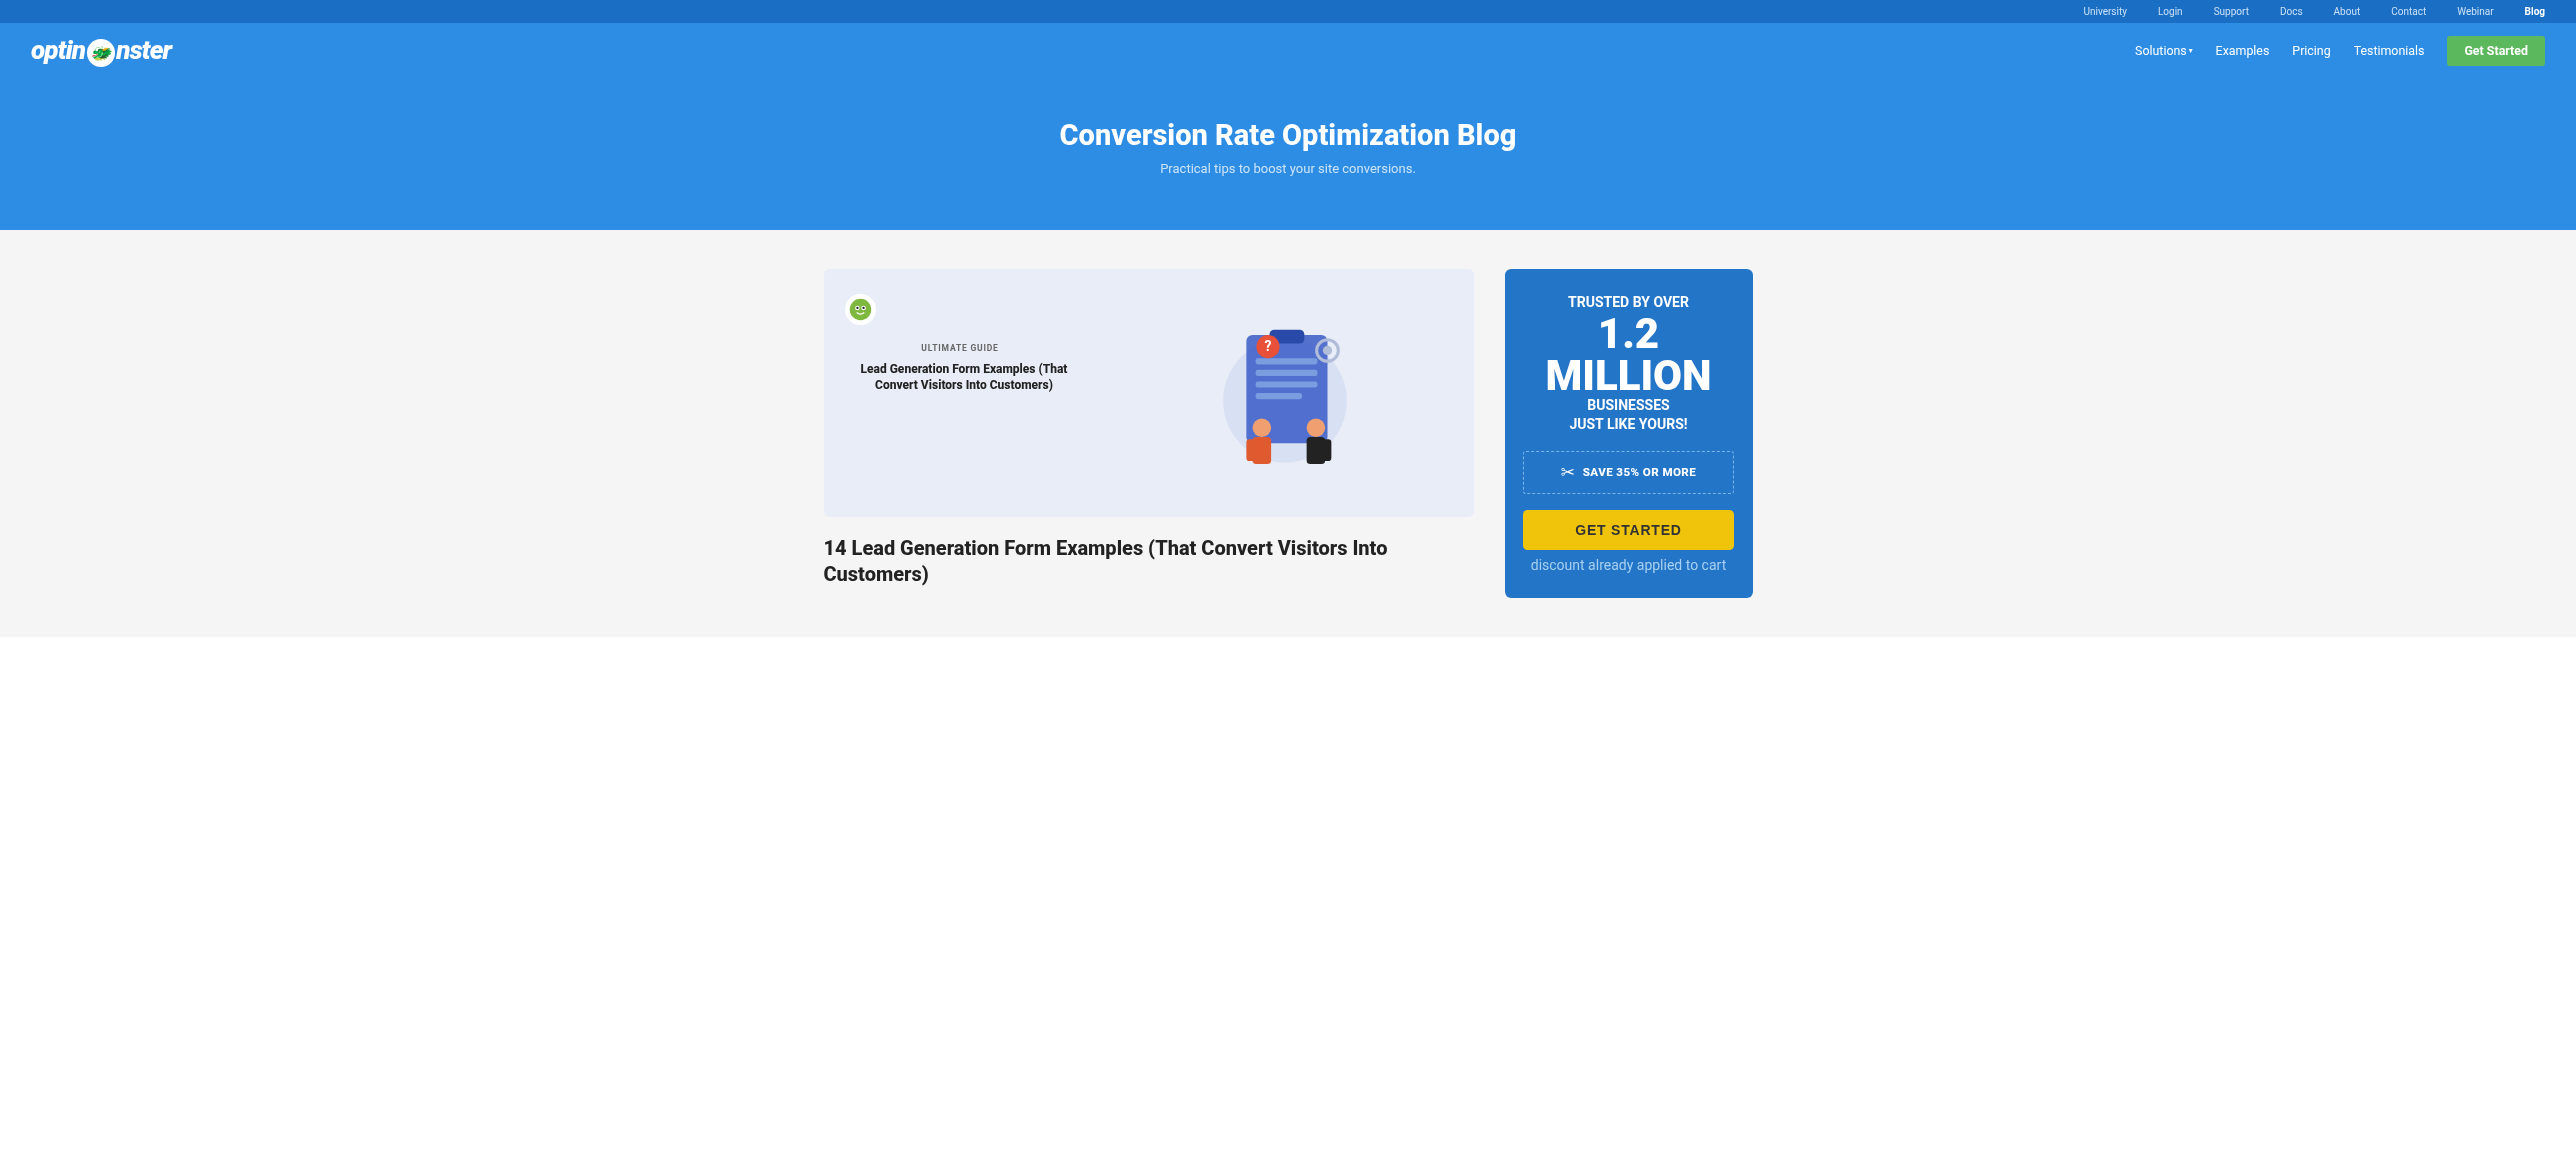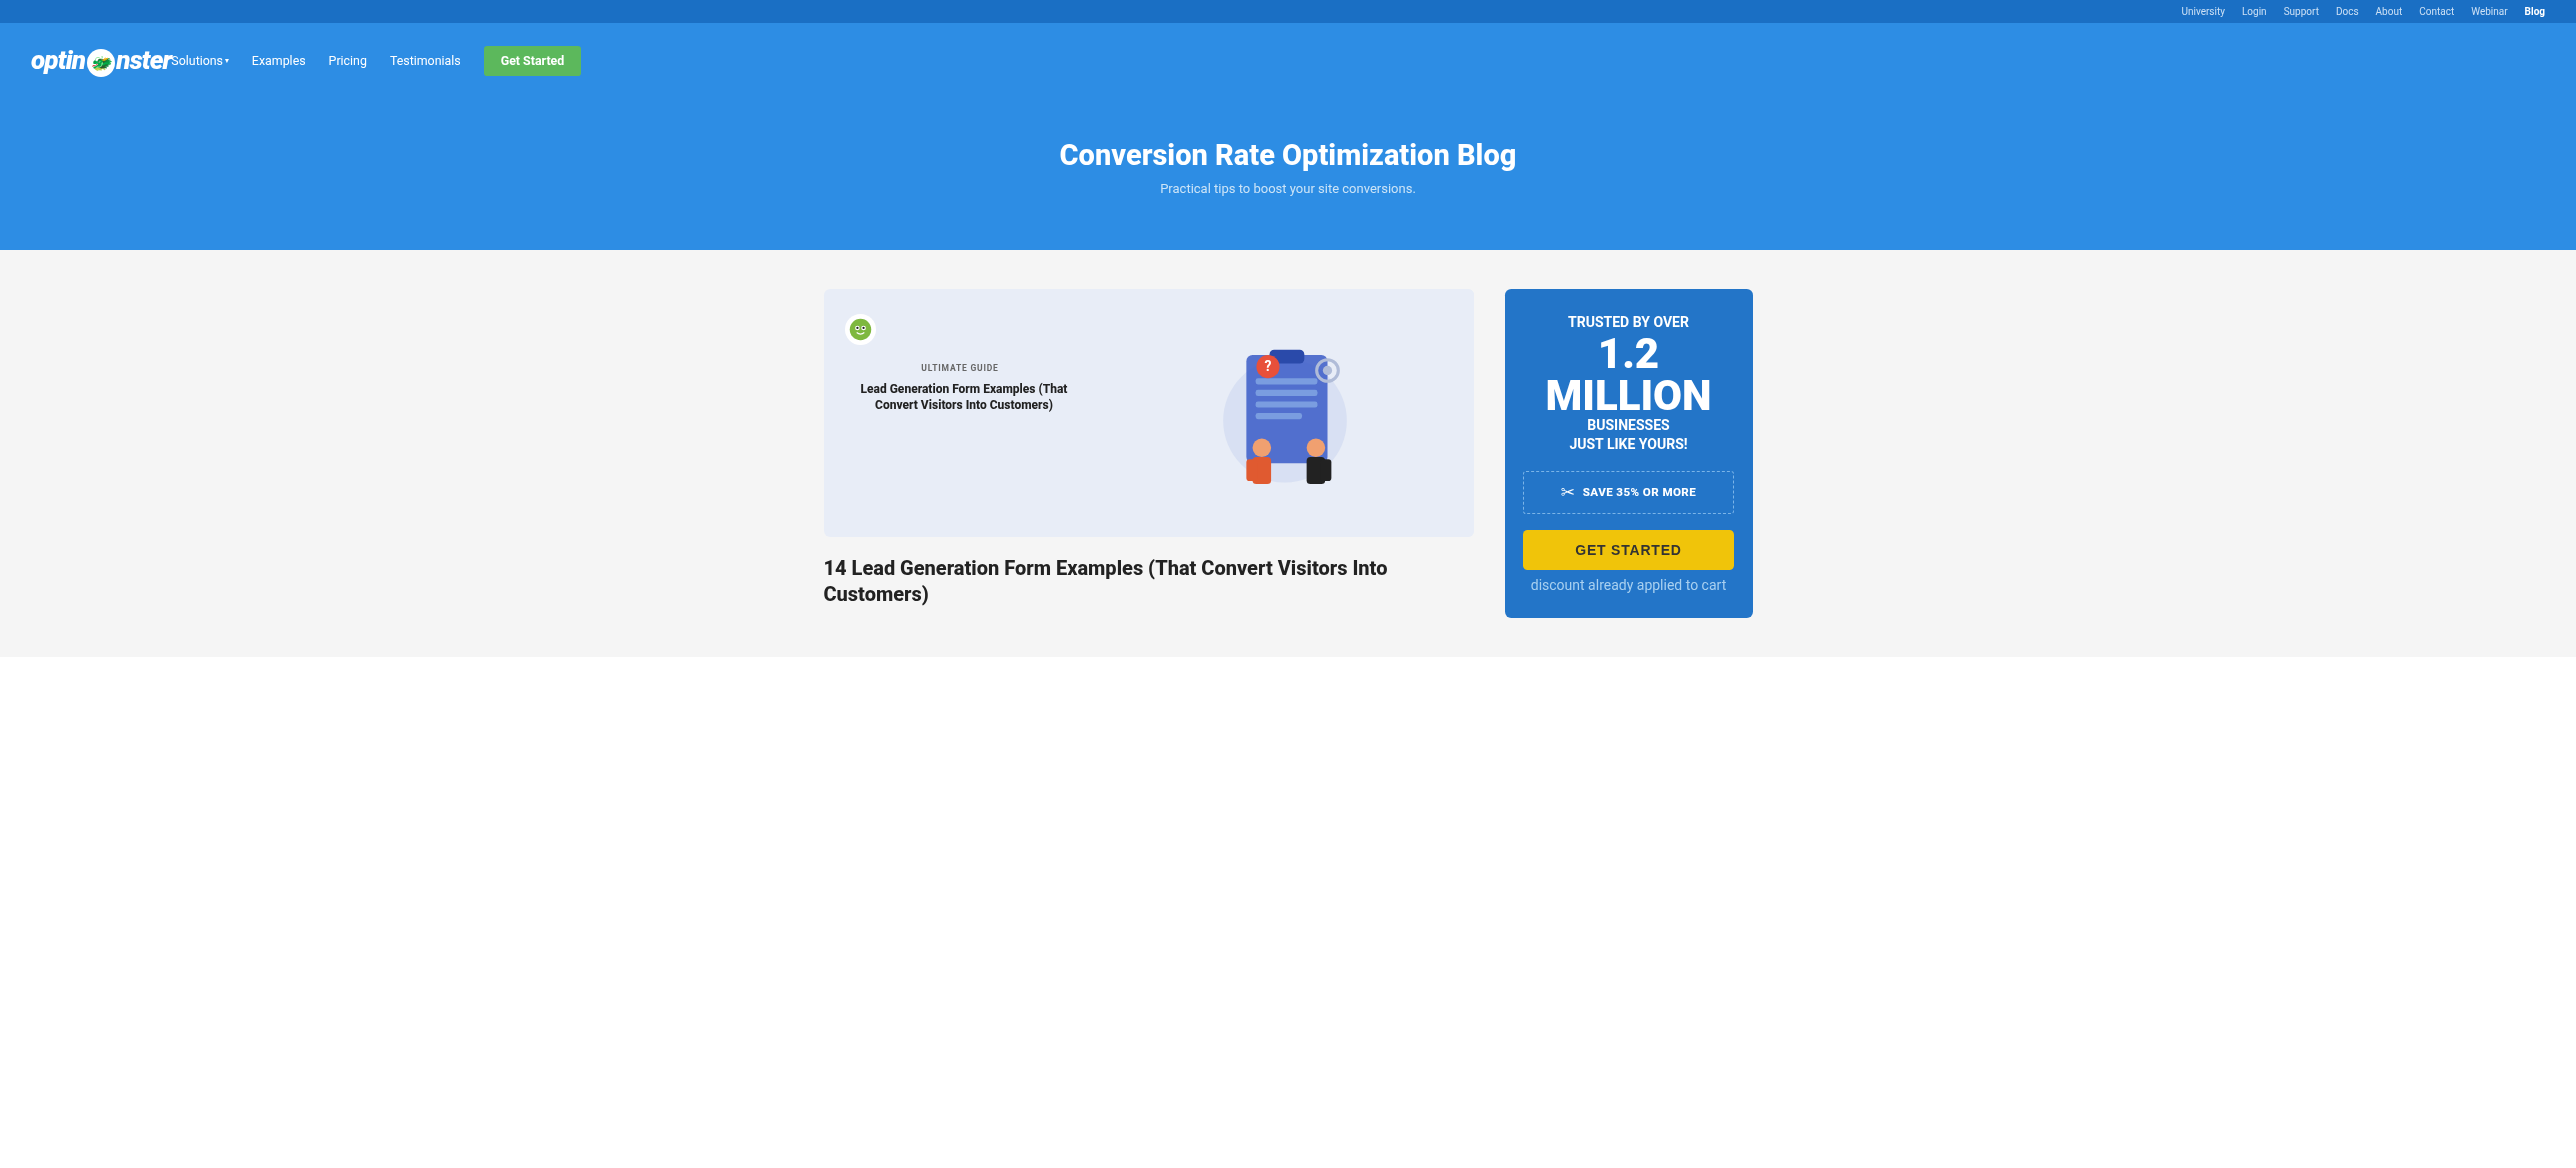--- a/index.html
+++ b/index.html
@@ -5,38 +5,39 @@
     * { margin: 0; padding: 0; box-sizing: border-box; }
     body { font-family: -apple-system, BlinkMacSystemFont, 'Segoe UI', Roboto, sans-serif; background: #fff; }
 
     
     .top-bar {
       background: #1a6fc4;
       padding: 6.2px 31px;
       display: flex;
       justify-content: flex-end;
       align-items: center;
-      gap: 17px;
+      gap: 31px;
     }
     .top-bar a {
       color: #cce0f5;
       text-decoration: none;
       font-size: 10px;
     }
     .top-bar a.active {
       color: #fff;
       font-weight: 700;
     }
 
     
     .main-header {
       background: #2d8de4;
-      padding: 22px 31px;
-      display: flex;
-      align-items: center;
+      padding: 12px 31px;
+      display: flex;
+      align-items: center;
+      justify-content: space-between;
     }
     .logo {
       display: flex;
       align-items: center;
     }
     .main-nav {
       display: flex;
       align-items: center;
       gap: 23px;
     }

